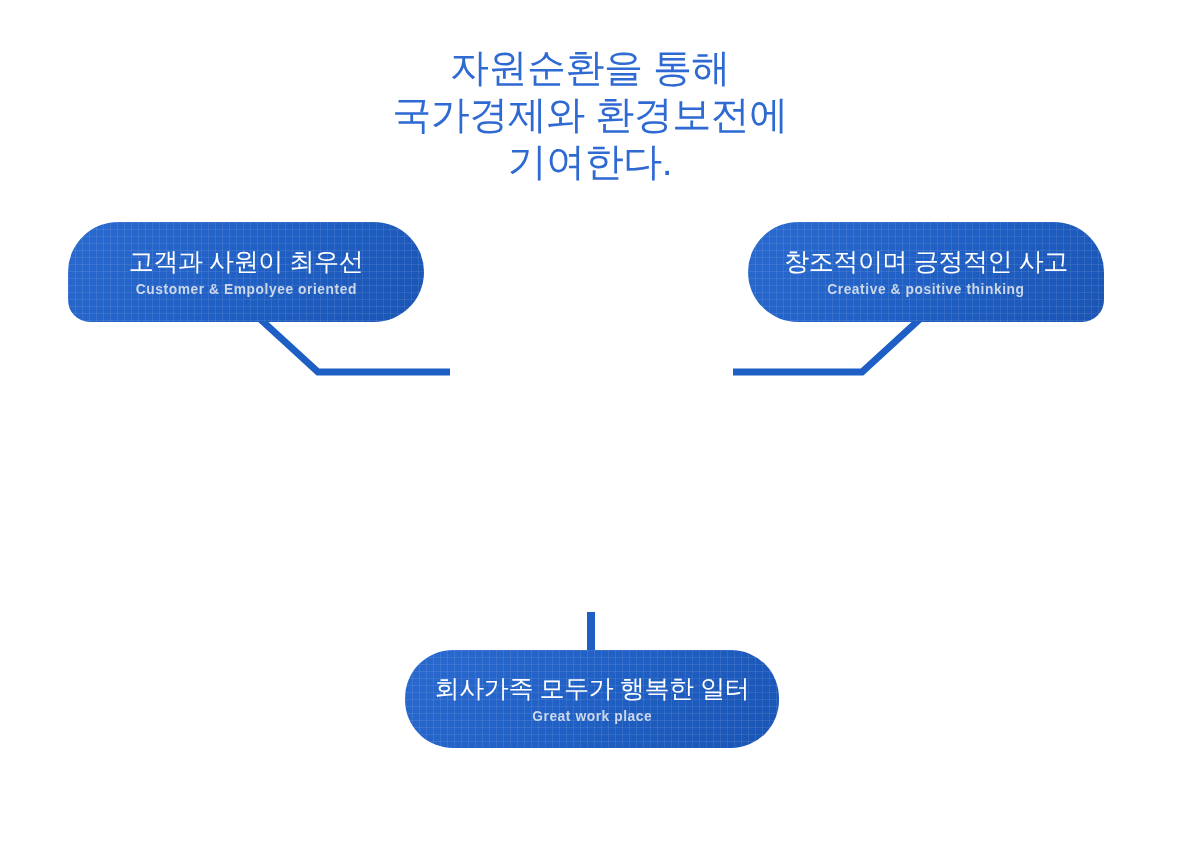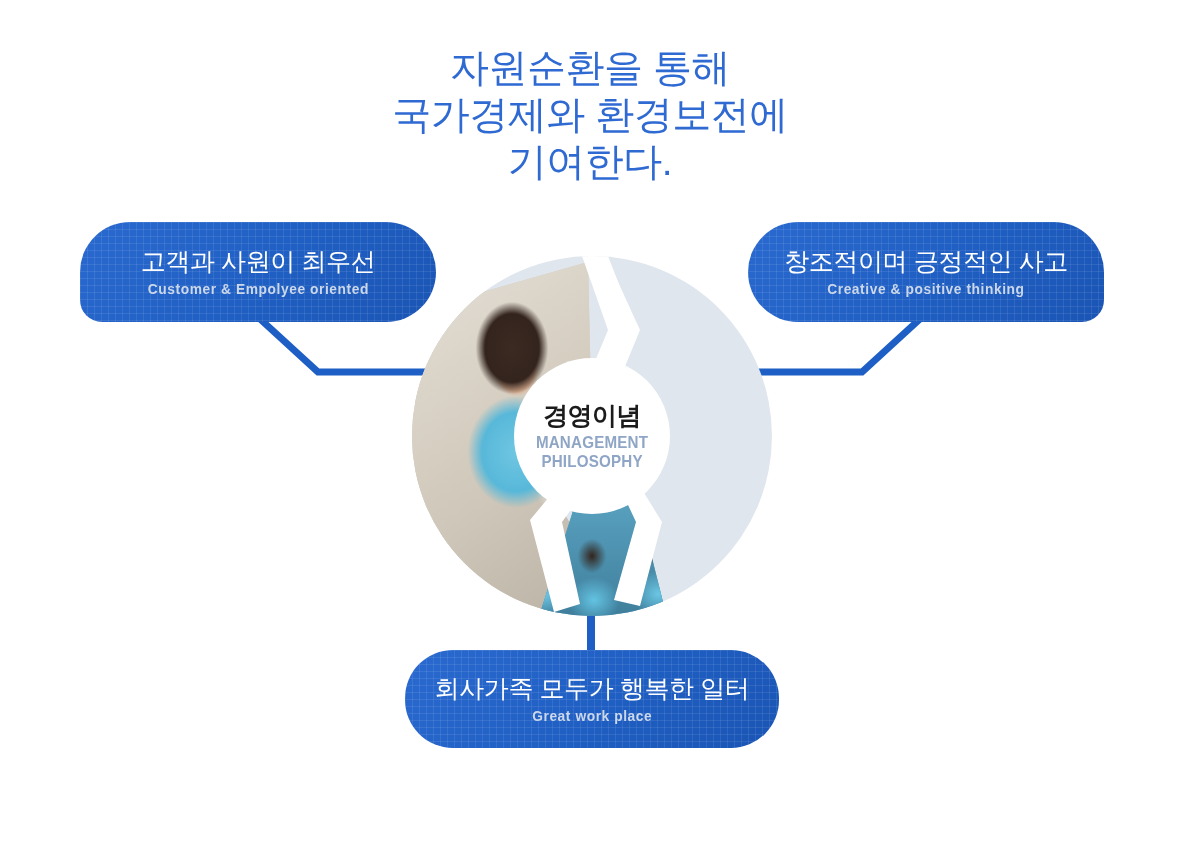--- a/index.html
+++ b/index.html
@@ -51,21 +51,21 @@
     color:#ccd8ea;
     font-size:14.5px;
     line-height:18px;
     font-weight:bold;
     letter-spacing:0.6px;
     margin-top:5px;
     white-space:nowrap;
     transform:scaleX(.95);
   }
 
-  #badge-left   {left:80px; top:222px; width:356px; height:100px; border-radius:50px 50px 50px 22px;}
+  #badge-left   {left:68px; top:222px; width:356px; height:100px; border-radius:50px 50px 50px 22px;}
   #badge-right  {left:748px;top:222px; width:356px; height:100px; border-radius:50px 50px 22px 50px;}
   #badge-bottom {left:405px;top:650px; width:374px; height:98px;  border-radius:48px;}
 
   
   #circle-wrap{
     position:absolute;left:412px;top:256px;width:360px;height:360px;
   }
   #donut{
     position:absolute;inset:0;border-radius:50%;
     overflow:hidden;
@@ -139,43 +139,20 @@
 
   <svg id="connectors" viewBox="0 0 1180 851" width="1180" height="851">
 
     <polyline points="259,318 318,372 450,372" fill="none" stroke="#1d5fc4" stroke-width="7" stroke-linejoin="miter"></polyline>
 
     <polyline points="921,318 862,372 733,372" fill="none" stroke="#1d5fc4" stroke-width="7" stroke-linejoin="miter"></polyline>
 
     <line x1="591" y1="612" x2="591" y2="652" stroke="#1d5fc4" stroke-width="8"></line>
   </svg>
 
-  <div id="circle-wrap">
-    <div id="donut">
-      <div class="seg seg-woman" id="seg1"></div>
-      <div class="seg seg-bulb" id="seg2"></div>
-      <div class="seg seg-staff" id="seg3"></div>
-
-      <svg id="sep" viewBox="0 0 360 360" width="360" height="360">
-
-        <path d="M176 0 L176 14 L203 72 L176 128 L176 148 L196 152 L228 74 L196 4 Z" fill="#ffffff"></path>
-        <path d="M170 0 L196 0 L224 72 L193 150 L166 146 L196 74 Z" fill="#ffffff"></path>
-
-        <path d="M166 206 L188 214 L150 266 L168 348 L142 356 L118 264 Z" fill="#ffffff"></path>
-
-        <path d="M196 206 L218 214 L250 266 L228 350 L202 344 L224 266 Z" fill="#ffffff"></path>
-      </svg>
-
-      <div id="inner-disc">
-        <div class="ko">경영이념</div>
-        <div class="en1">MANAGEMENT</div>
-        <div class="en2">PHILOSOPHY</div>
-      </div>
-    </div>
-  </div>
 
   <div class="badge" id="badge-left">
     <div class="ko">고객과 사원이 최우선</div>
     <div class="en">Customer &amp; Empolyee oriented</div>
   </div>
 
   <div class="badge" id="badge-bottom">
     <div class="ko">회사가족 모두가 행복한 일터</div>
     <div class="en">Great work place</div>
   </div>

